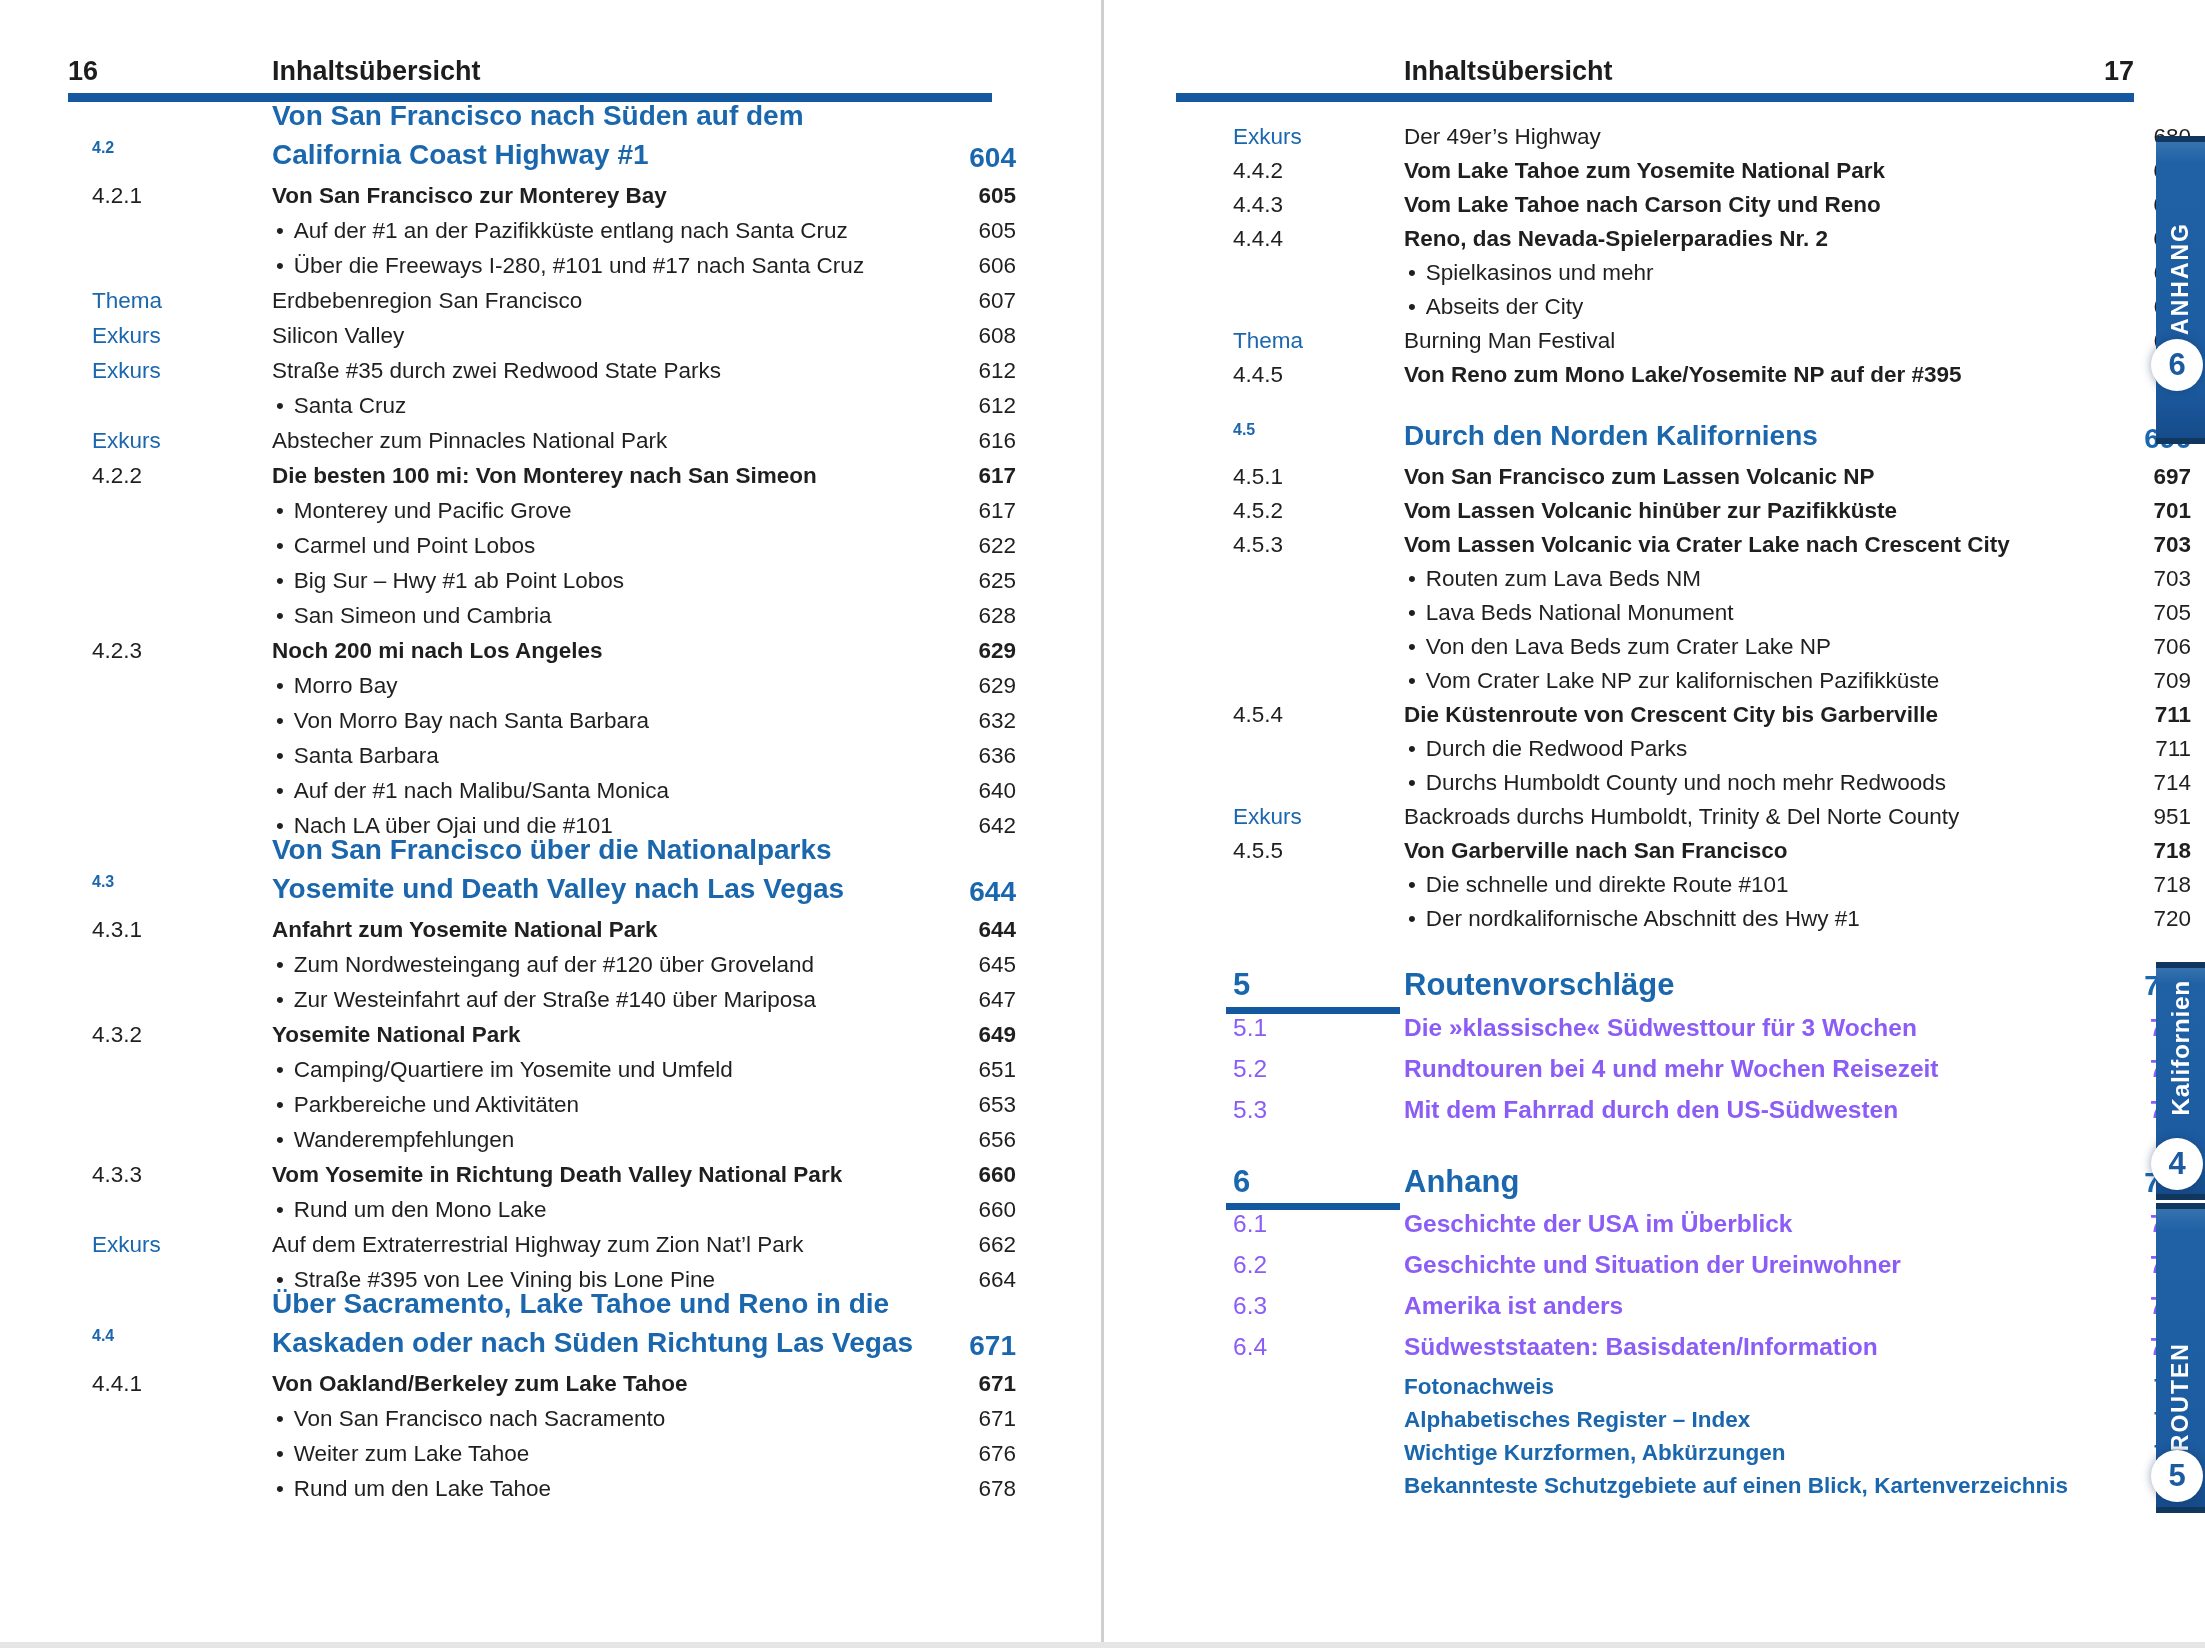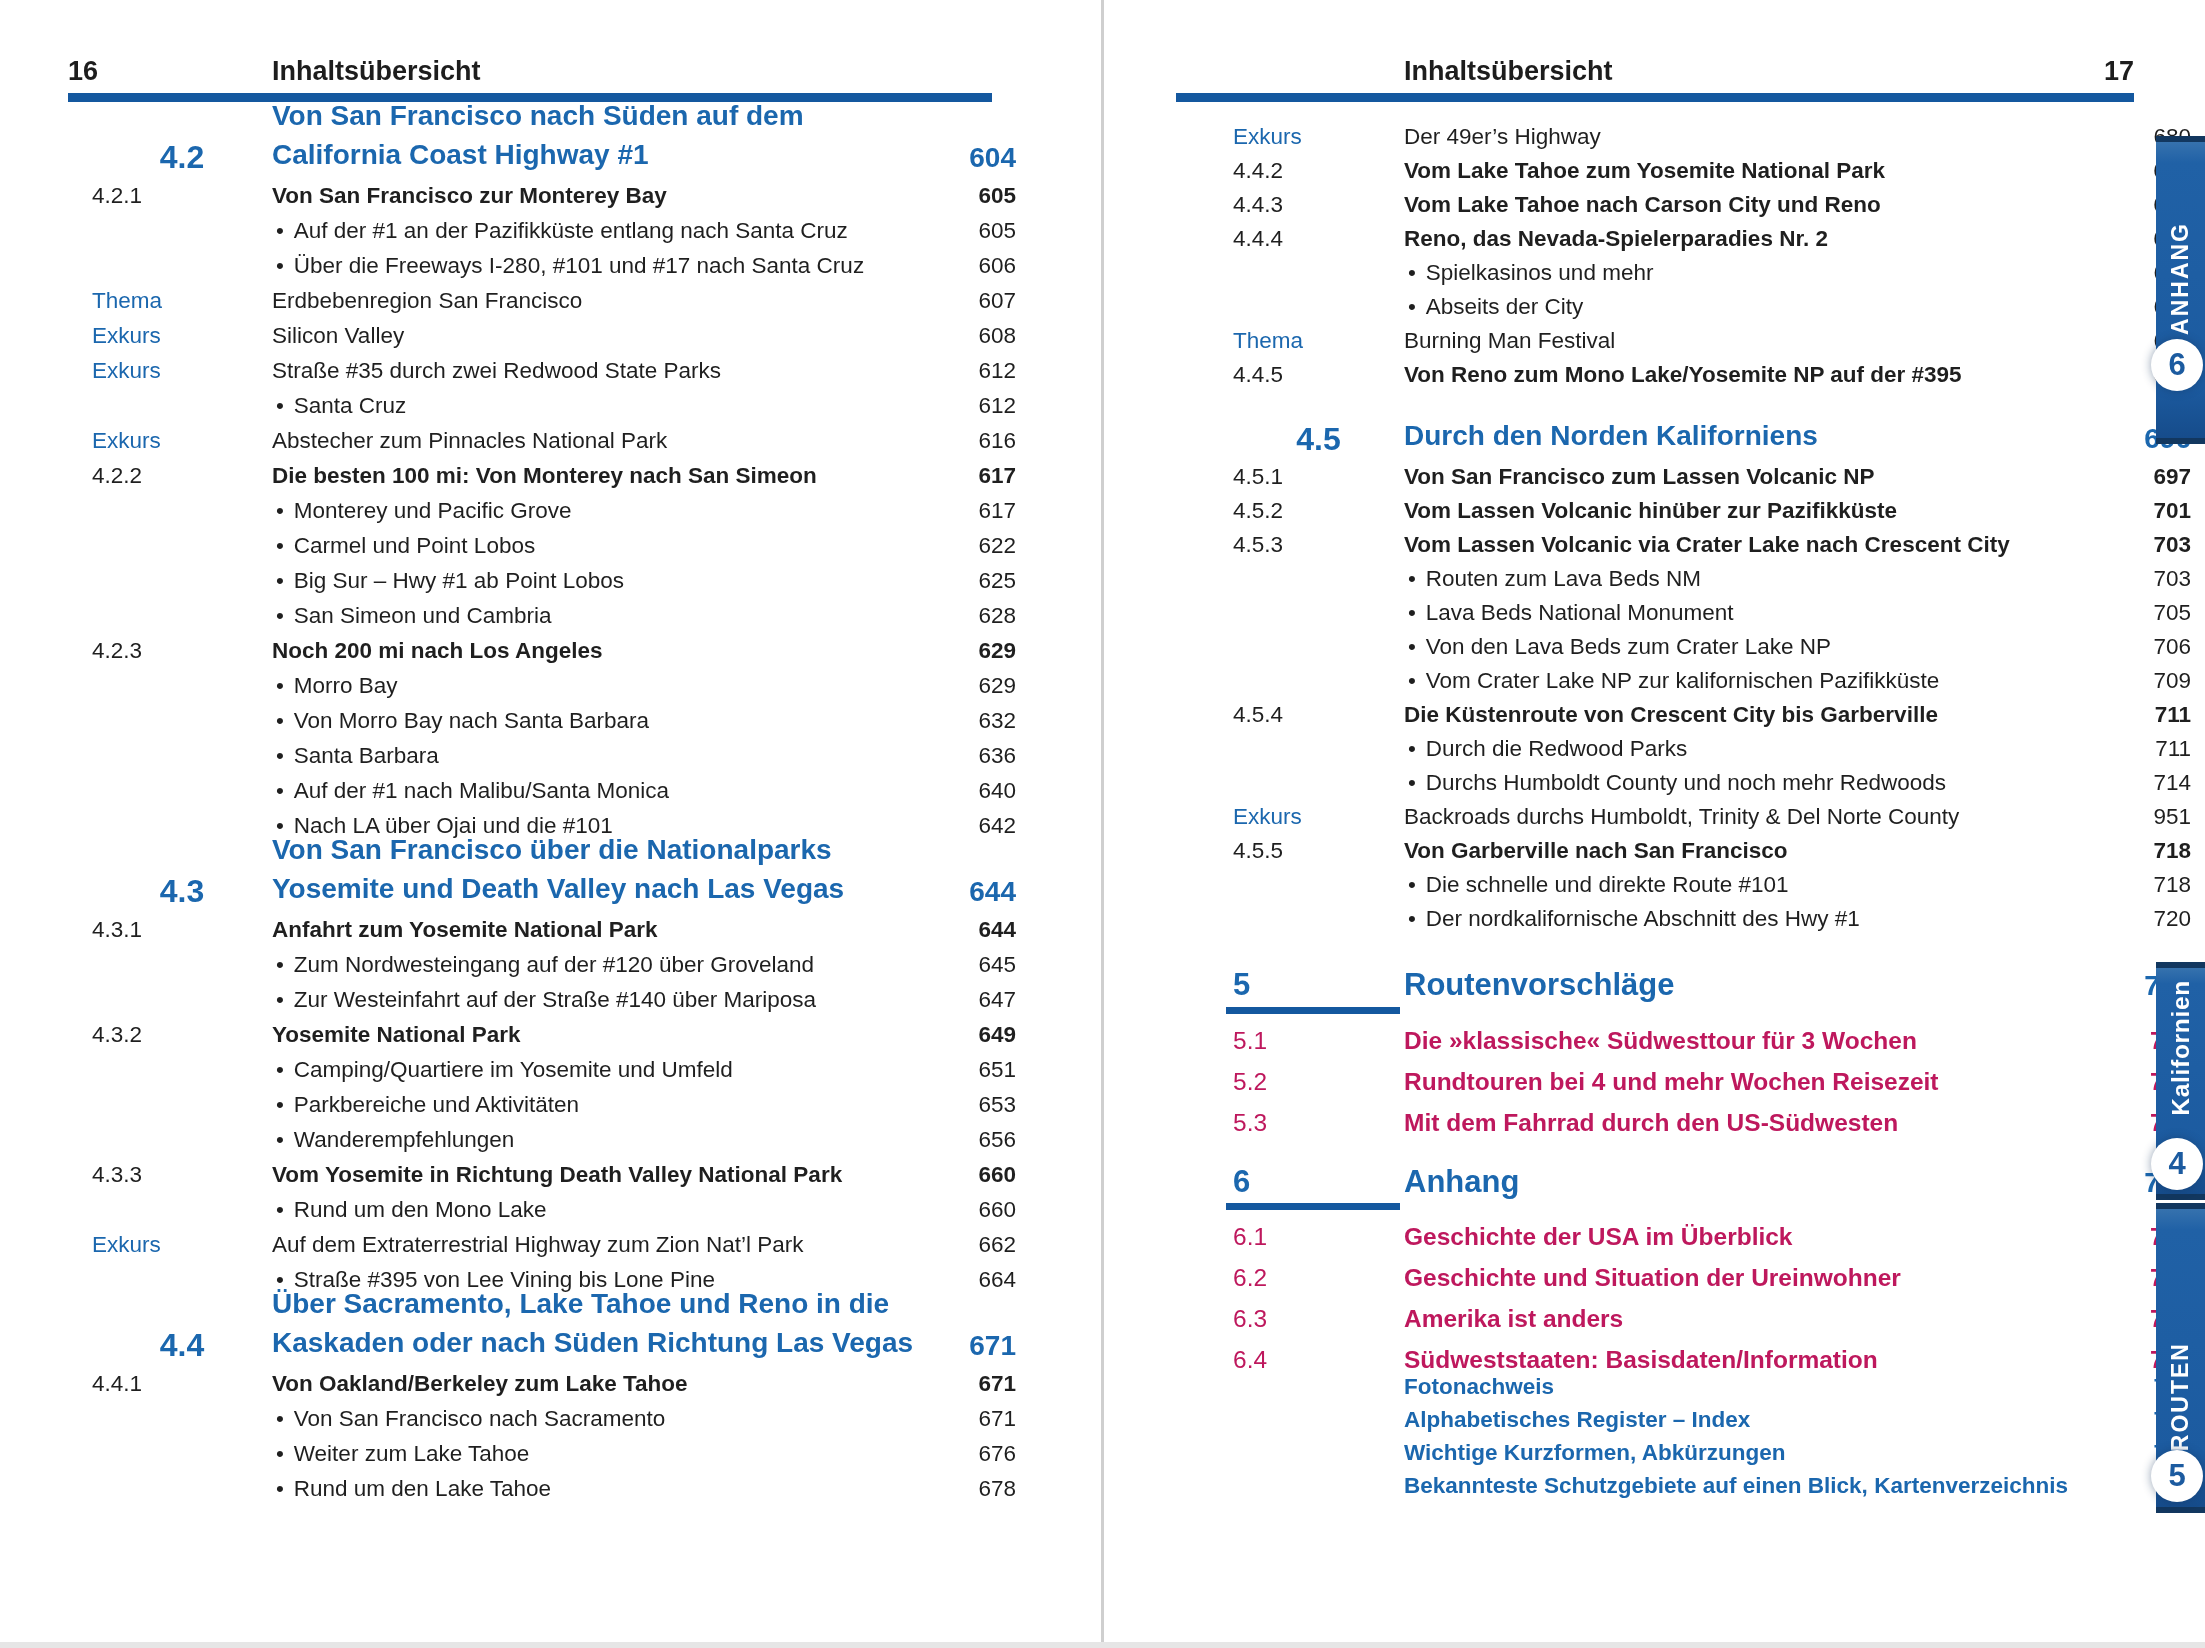--- a/index.html
+++ b/index.html
@@ -34,34 +34,34 @@
   .pg{flex:none;text-align:right;min-width:68px;}
   .r-bold .ttl,.r-bold .pg{font-weight:700;}
   .r-bold .lbl{font-weight:400;}
   .r-tag .lbl{color:#1b67ae;font-weight:400;}
   .r-bullet .ttl{padding-left:4.1px;}
   .r-bullet .ttl .b{display:inline-block;width:17.7px;}
 
   
   .section{height:auto;align-items:flex-end;color:#1b67ae;font-weight:700;
            font-size:28px;margin:24.5px 0 9.5px 0;}
-  .section .lbl{align-self:flex-start;font-size:32px;text-align:center;}
+  .section .lbl{align-self:flex-start;font-size:16px;}
   .section .ttl{line-height:39px;}
   .section .pg{font-size:28px;}
   .section.first{margin-top:37px;}
 
   
   .chapter{height:auto;align-items:baseline;color:#1b67ae;font-weight:700;
            font-size:31px;margin:27px 0 12.3px 0;}
   .chapter .lbl{position:relative;font-size:31px;}
   .chapter .lbl .bar{position:absolute;left:-6.8px;bottom:-11px;width:174px;height:7.5px;background:#14589f;}
   .chapter .pg{font-size:28px;}
 
   
-  .r-blue{height:41px !important;color:#be185d;font-weight:700;font-size:24.5px;align-items:flex-end;}
+  .r-blue{height:41px !important;color:#8b5cf6;font-weight:700;font-size:24.5px;}
   
   .r-blueplain{height:33px !important;color:#1b67ae;font-weight:700;font-size:22.5px;}
 
   
   .tab{position:absolute;left:2156px;width:49px;background:linear-gradient(180deg,#3672ae 0%,#2061a6 7%,#1c5ba0 82%,#164c8b 100%);
        border-top:6.1px solid #12375f;border-bottom:6.1px solid #12375f;box-sizing:border-box;
        display:flex;flex-direction:column;align-items:center;}
   .tab .vtext{writing-mode:vertical-rl;transform:rotate(180deg);color:#ffffff;font-weight:700;
               letter-spacing:2px;white-space:nowrap;}
   .tab-anhang{top:136px;height:308px;}

